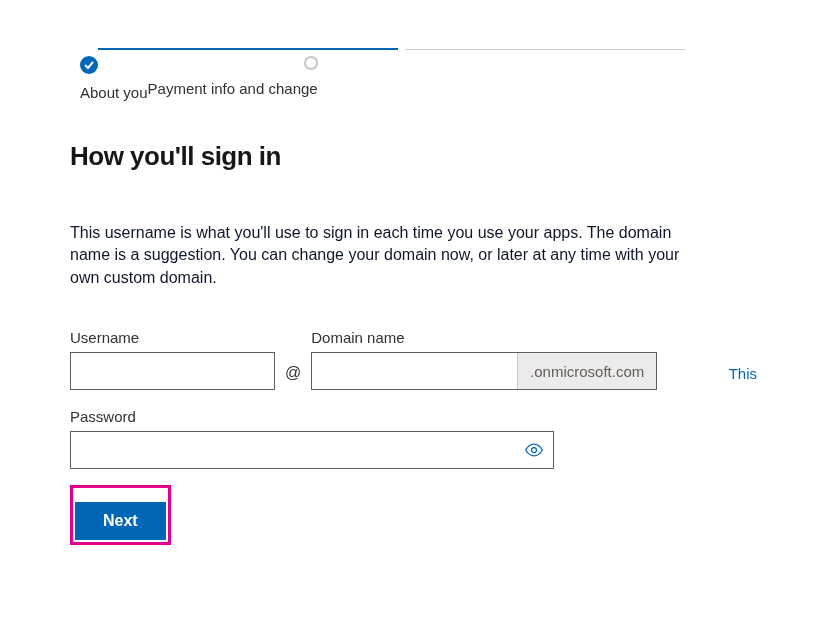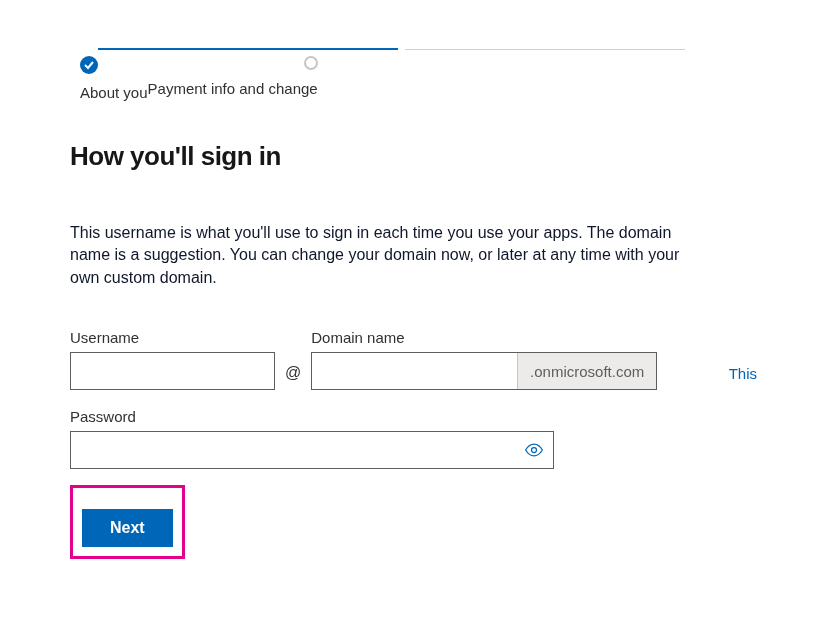--- a/index.html
+++ b/index.html
@@ -175,21 +175,21 @@
       font-size: 16px;
       font-weight: 600;
       font-family: inherit;
       padding: 10px 28px;
       cursor: pointer;
       margin-top: 12px;
     }
     .highlight-box {
       display: inline-block;
       border: 3px solid #e3008c;
-      padding: 9px;
+      padding: 2px;
     }
   </style>
 </head>
 <body>
 
 <div class="stepper">
   <div class="line line-1"></div>
   <div class="line line-2"></div>
 
   <div class="step step-about">

